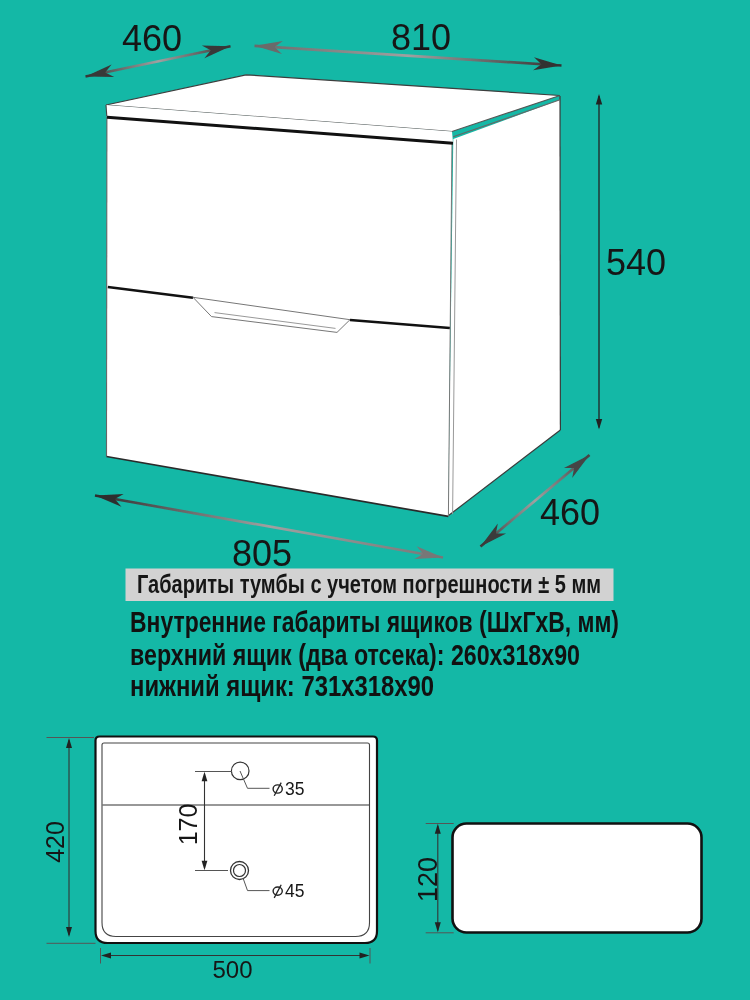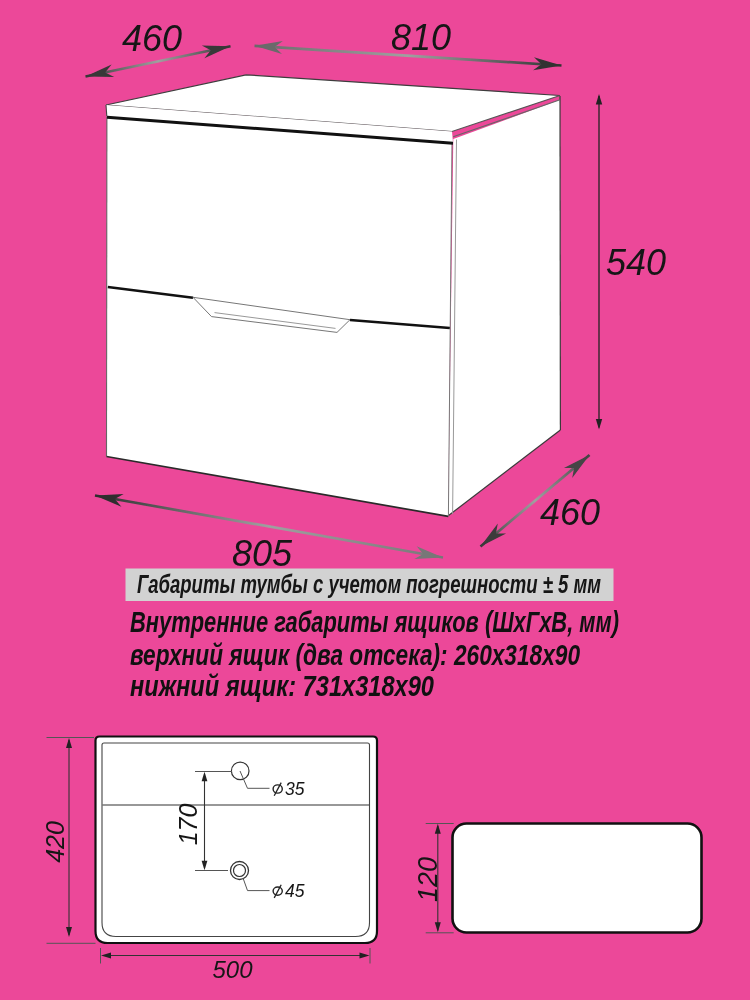--- a/index.html
+++ b/index.html
@@ -1,18 +1,18 @@
 <!DOCTYPE html>
 <html lang="ru"><head>
 <meta charset="utf-8">
 <title>Тумба с раковиной — габариты</title>
 <style>
   html,body{margin:0;padding:0;background:#fff;}
-  .page{position:relative;width:750px;height:1000px;background:#ec4899;overflow:hidden;
-        font-family:"Liberation Sans", sans-serif;font-style:italic;}
+  .page{position:relative;width:750px;height:1000px;background:#14b8a6;overflow:hidden;
+        font-family:"Liberation Sans", sans-serif;}
   svg text{font-family:"Liberation Sans", sans-serif;}
 </style>
 </head>
 <body>
 <div class="page">
 <svg width="750" height="1000" viewBox="0 0 750 1000" xmlns="http://www.w3.org/2000/svg">
 <defs>
 <filter id="soft" x="-20%" y="-20%" width="140%" height="140%">
           <feGaussianBlur stdDeviation="0.55"></feGaussianBlur>
         </filter>

